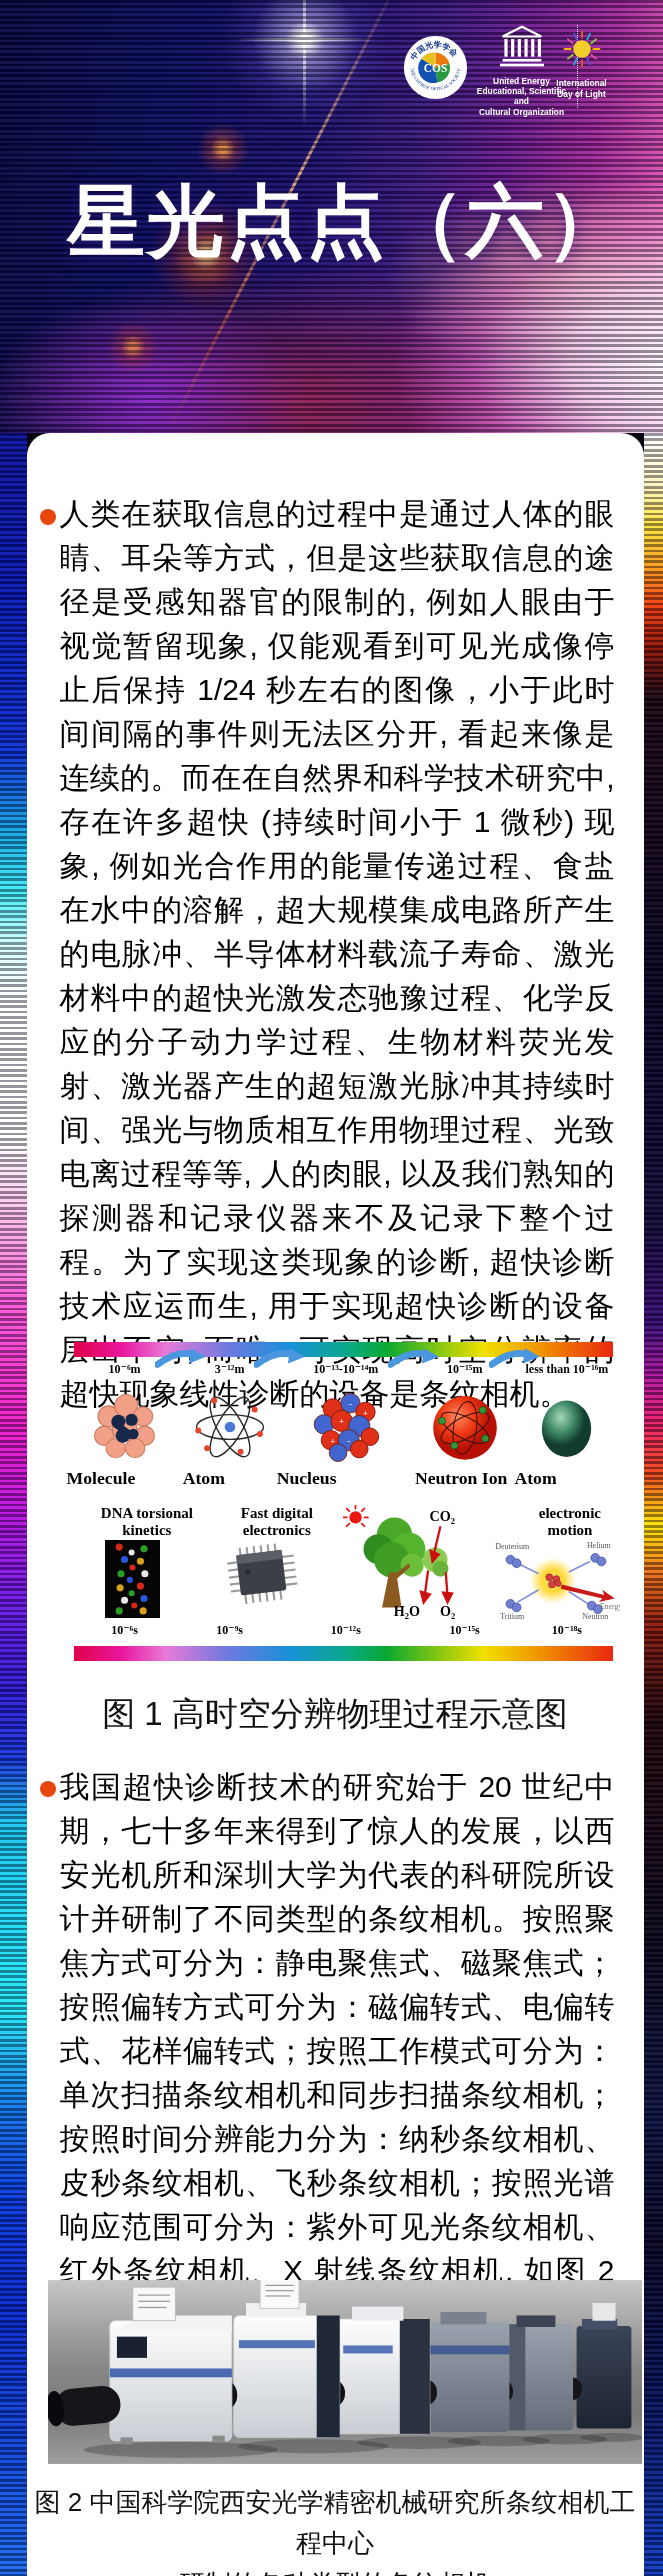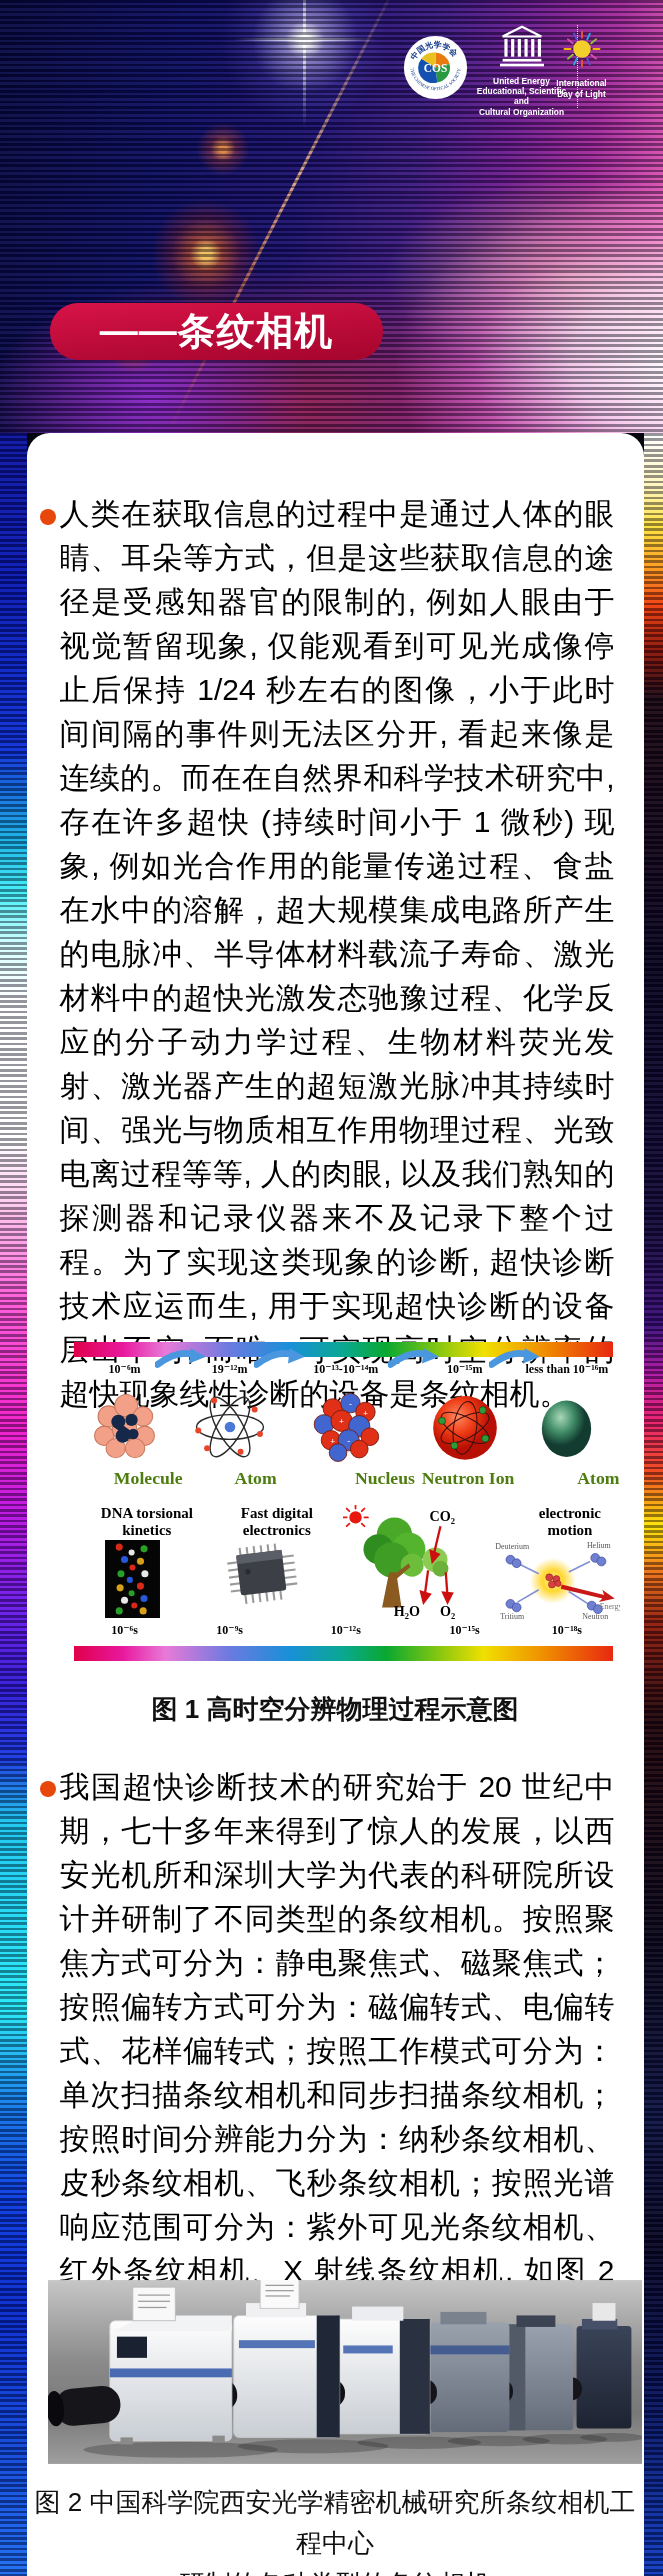--- a/index.html
+++ b/index.html
@@ -55,40 +55,40 @@
   .card{position:absolute;left:26.5px;top:433px;width:617px;height:2143px;background:#fff;
         border-radius:23px 23px 0 0;}
   .bullet{position:absolute;width:16px;height:16px;border-radius:50%;background:#e8470c;}
   .b1{left:13.3px;top:76px;}
   .b2{left:13.3px;top:1348px;}
   .para{position:absolute;left:33px;width:555px;margin:0;font-size:30px;line-height:44px;
         color:#000;text-align:justify;}
   .p1{top:59px;}
   .p2{top:1332px;}
   .cap{position:absolute;left:0;width:617px;text-align:center;color:#111;}
-  .cap1{top:1259px;font-size:26px;font-weight:bold;}
+  .cap1{top:1259px;font-size:33px;}
   .cap2{top:2049px;font-size:26px;line-height:41px;}
   
   .fig1{position:absolute;left:40px;top:909px;width:553px;height:319px;margin:0;}
   .f-row{position:absolute;left:0;width:553px;}
   .rainbow{position:absolute;left:7px;right:7px;height:15px;background:linear-gradient(90deg,
      #e0004a,#e8189e 9%,#e87ad8 17%,#6a7ae0 29%,#1890d8 40%,#0aa890 50%,#0aa830 58%,
      #8ac810 68%,#f0e000 76%,#f09000 87%,#e82810 100%);}
   .f-bar1{top:0;} .f-bar2{top:304px;}
   .f-grid5{display:grid;grid-template-columns:21% 17% 25% 18% 19%;}
   .f-scale{top:19.5px;height:26.5px;}
   .f-scale div,.f-time div{font-family:"Liberation Serif","DejaVu Serif",serif;font-weight:bold;
      font-size:12px;text-align:center;white-space:nowrap;color:#000;}
   .f-icons{top:46px;height:78px;}
   .f-icons .cell{display:flex;align-items:center;justify-content:center;}
   .flow-arrow{position:absolute;top:5.3px;width:51px;height:23px;}
   .fa1{left:calc(21% - 28px);} .fa2{left:calc(38% - 23px);} .fa3{left:calc(63% - 26.5px);} .fa4{left:calc(81% - 25px);}
   .f-plabels{top:126px;height:25px;}
   .f-plabels div{font-family:"Liberation Serif","DejaVu Serif",serif;font-weight:bold;font-size:17.7px;
-     text-align:right;color:#4d7c0f;}
+     text-align:left;color:#000000;}
   .f-row2{top:163px;height:117px;display:grid;grid-template-columns:24% 23% 30% 23%;}
   .r2cell{display:flex;flex-direction:column;align-items:center;}
   .r2label{font-family:"Liberation Serif","DejaVu Serif",serif;font-weight:bold;font-size:15px;
      line-height:17px;text-align:center;height:35px;color:#000;width:97px;margin-left:28px;}
   .f-time{top:281px;height:21px;}
   
   .photo{position:absolute;left:21px;top:1847px;width:594px;height:184px;overflow:hidden;}
   svg text{font-family:"Liberation Serif","DejaVu Serif",serif;}
 </style>
 </head>
@@ -167,36 +167,34 @@
           </g>
           <circle cx="24" cy="24" r="10" fill="#f2cf2a"></circle>
         </svg>
         <div class="idl-lines">
           <div>International</div>
           <div>Day of Light</div>
         </div>
       </div>
     </div>
 
-    <div class="pill">
-      <span>——条纹相机</span>
-    </div>
+    <h1 class="title">星光点点（六）</h1>
   </header>
 
   <main class="card">
 
     <span class="bullet b1"></span>
     <p class="para p1">人类在获取信息的过程中是通过人体的眼睛、耳朵等方式，但是这些获取信息的途径是受感知器官的限制的, 例如人眼由于视觉暂留现象, 仅能观看到可见光成像停止后保持 1/24 秒左右的图像，小于此时间间隔的事件则无法区分开, 看起来像是连续的。而在在自然界和科学技术研究中, 存在许多超快 (持续时间小于 1 微秒) 现象, 例如光合作用的能量传递过程、食盐在水中的溶解，超大规模集成电路所产生的电脉冲、半导体材料载流子寿命、激光材料中的超快光激发态驰豫过程、化学反应的分子动力学过程、生物材料荧光发射、激光器产生的超短激光脉冲其持续时间、强光与物质相互作用物理过程、光致电离过程等等, 人的肉眼, 以及我们熟知的探测器和记录仪器来不及记录下整个过程。为了实现这类现象的诊断, 超快诊断技术应运而生, 用于实现超快诊断的设备层出不穷, 而唯一可实现高时空分辨率的超快现象线性诊断的设备是条纹相机。</p>
 
     <figure class="fig1">
       <div class="rainbow f-bar1"></div>
 
       <div class="f-row f-grid5 f-scale">
         <div>10⁻⁶m</div>
-        <div>19⁻¹²m</div>
+        <div>3⁻¹²m</div>
         <div>10⁻¹³-10⁻¹⁴m</div>
         <div>10⁻¹⁵m</div>
         <div>less than 10⁻¹⁶m</div>
       </div>
 
       <div class="f-row f-grid5 f-icons">
         <div class="cell">
           <svg width="71" height="74" viewBox="0 0 80 84">
             <g fill="#f2a188" stroke="#c87a5e" stroke-width="1.2">
               <circle cx="22" cy="30" r="12"></circle>

